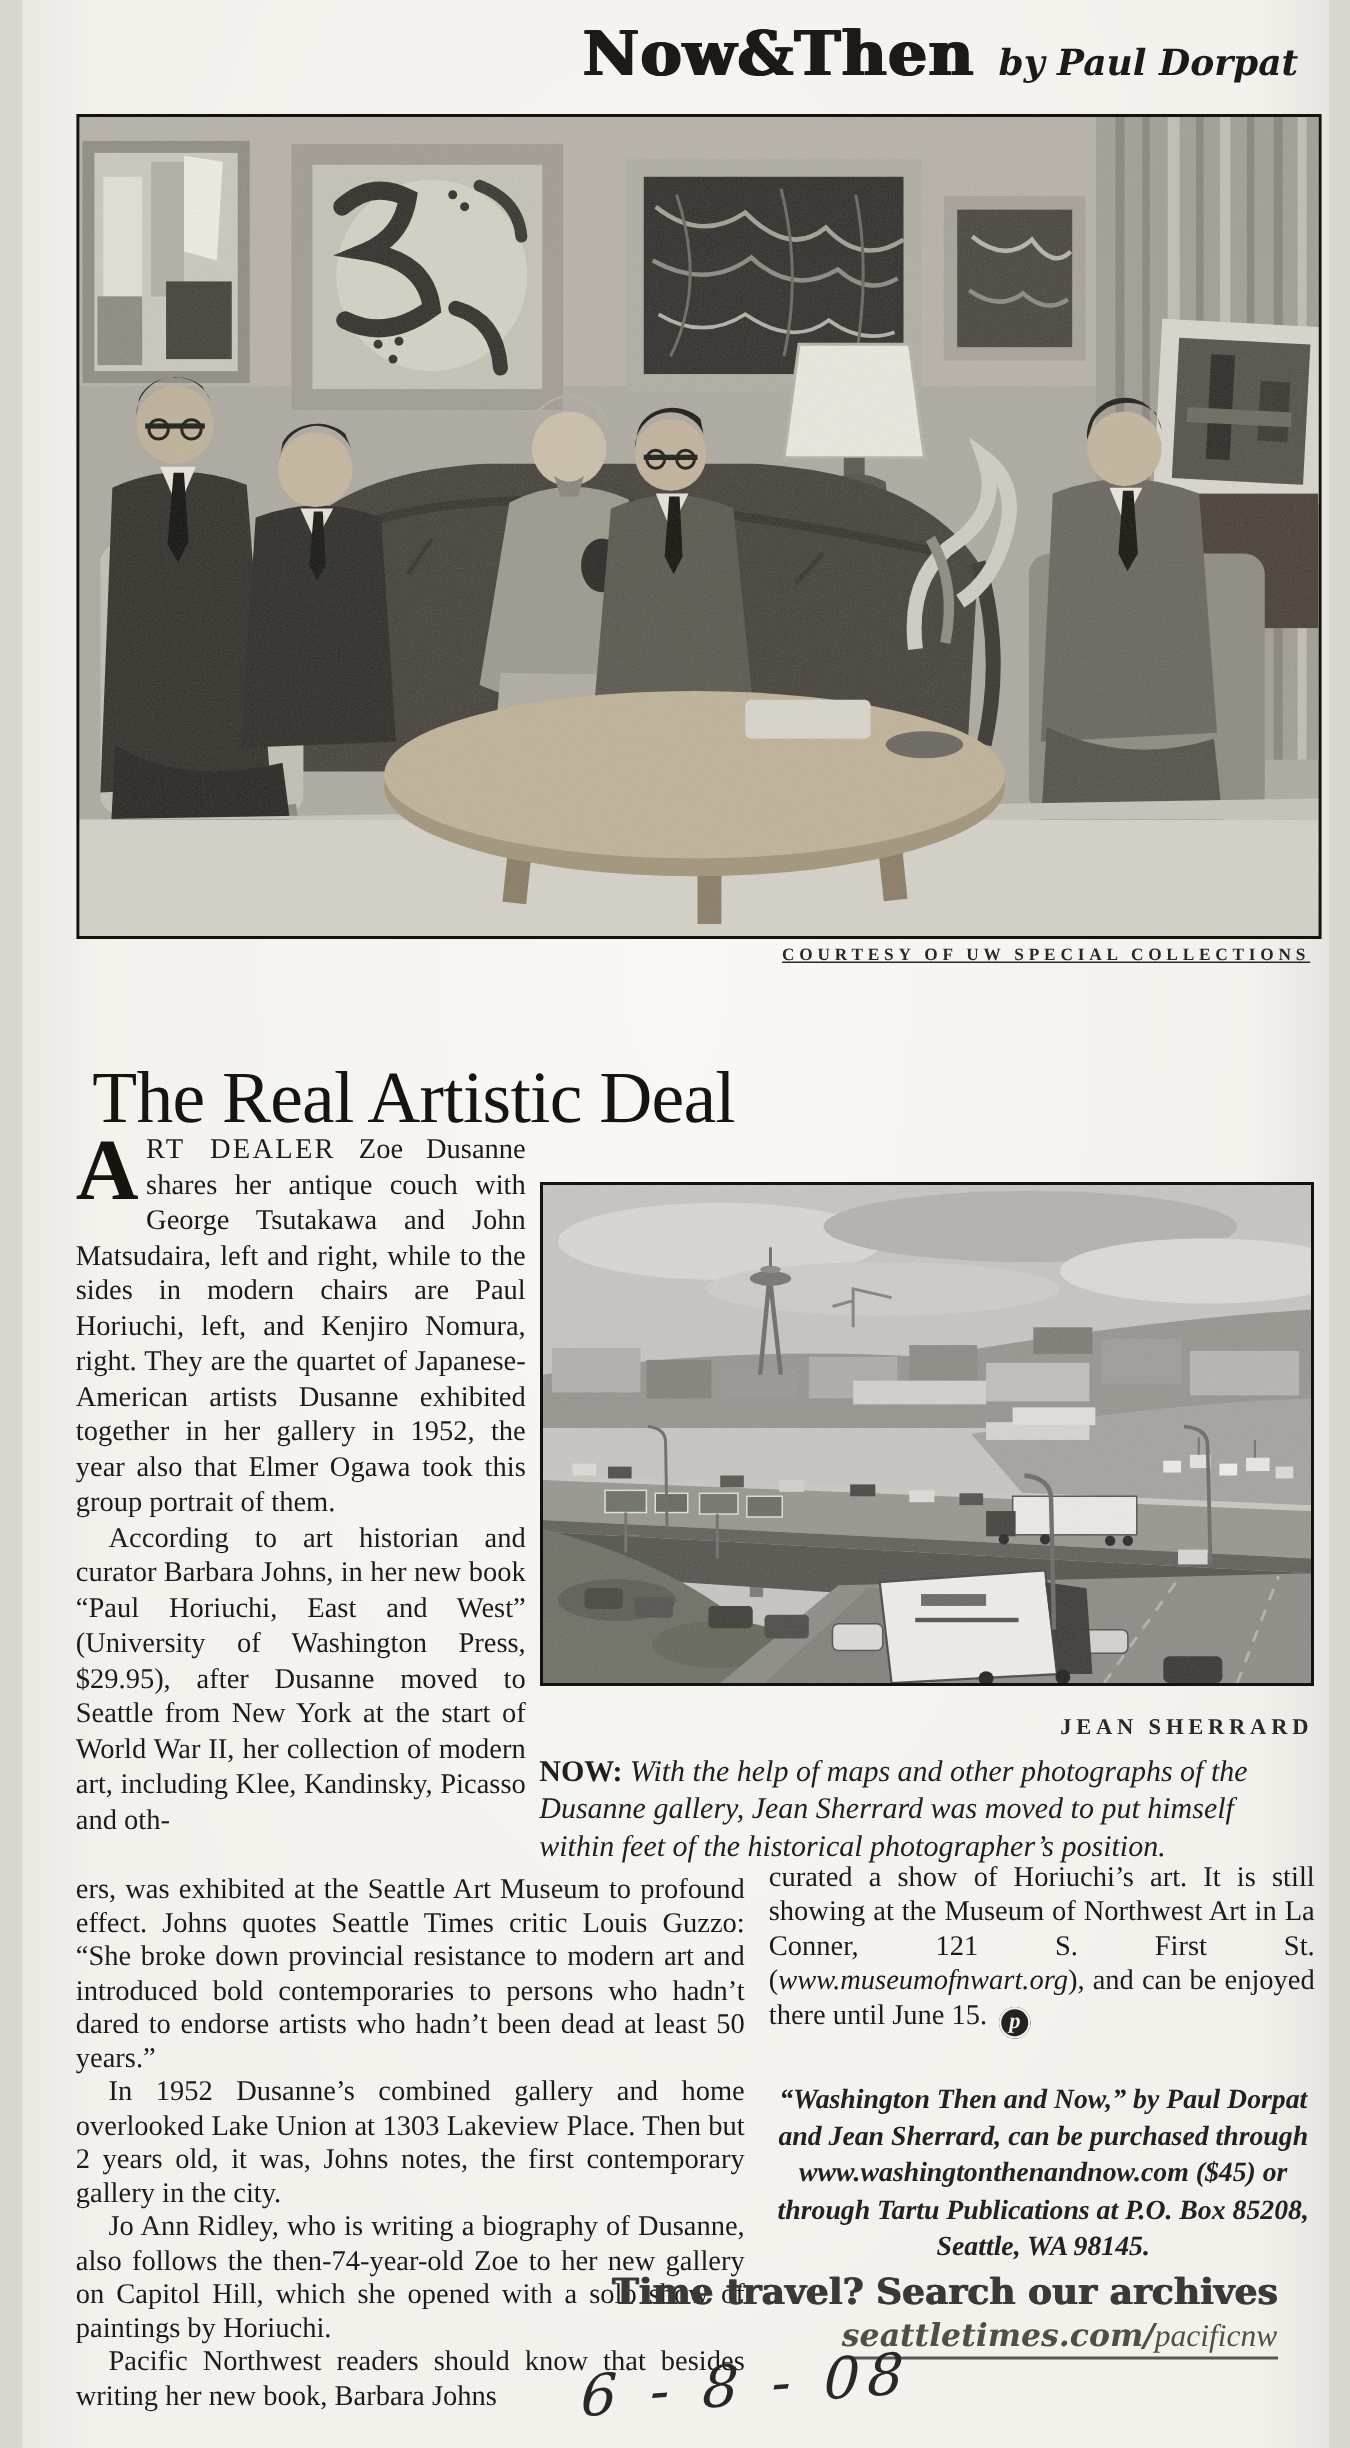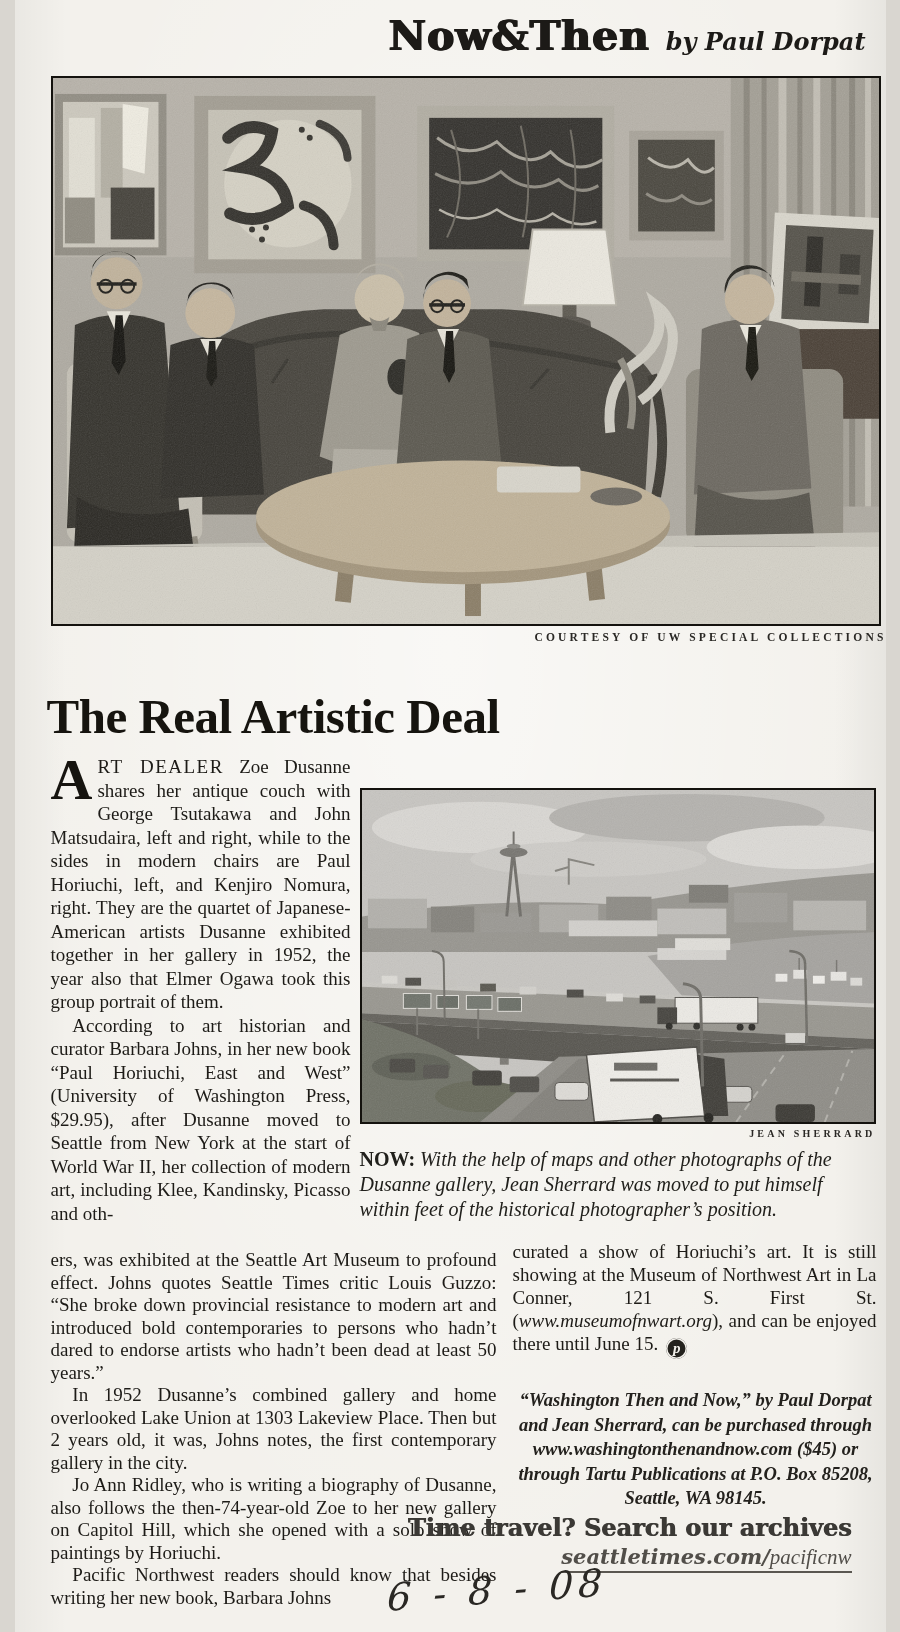--- a/index.html
+++ b/index.html
@@ -21,31 +21,31 @@
     font-family:"DejaVu Serif", serif;font-style:italic;font-weight:bold;font-size:24px;margin-left:12px;
   }
   
   .photo-frame{position:absolute;border:2px solid #14120e;background:#b6b2a9;box-shadow:inset 0 0 28px rgba(0,0,0,.25);}
   .photo-frame svg{display:block;width:100%;height:100%;}
   .then-frame{left:36px;top:76px;width:826px;height:546px;}
   .credit{
     position:absolute;font-family:"Liberation Serif", serif;font-weight:bold;font-size:11.5px;
     letter-spacing:3.2px;color:#2a2825;text-align:right;
   }
-  .credit-then{left:44px;top:631px;width:828px;}
-  .credit-now{position:static;margin-top:4px;text-align:right;letter-spacing:3.2px;font-weight:bold;font-size:10px;}
+  .credit-then{left:31px;top:631px;width:828px;text-decoration:underline;}
+  .credit-now{position:static;margin-top:20px;text-align:right;letter-spacing:3.2px;font-weight:bold;font-size:15px;}
   .caption{font-style:italic;font-size:20px;line-height:25px;color:#21201c;}
   .caption .cap-label{font-style:normal;font-weight:bold;}
   .cap-then{position:absolute;left:36px;top:651px;width:828px;}
   .cap-now{margin-top:8px;width:516px;}
   .now-wrap{position:absolute;left:345px;top:788px;width:516px;}
   
   h1.headline{
-    position:absolute;left:32px;top:688px;margin:0;font-family:"Liberation Serif", serif;
-    font-weight:bold;font-size:49px;letter-spacing:-0.5px;color:#16140f;
+    position:absolute;left:32px;top:688px;margin:15px;font-family:"Liberation Serif", serif;
+    font-weight:normal;font-size:49px;letter-spacing:-0.5px;color:#16140f;
   }
   
   .col{position:absolute;font-size:19px;line-height:23.5px;text-align:justify;color:#1d1b17;}
   .col p{margin:0;}
   .col p.indent{text-indent:1.15em;}
   .col-narrow{left:36px;top:755px;width:300px;}
   .col-wide{left:36px;top:1249px;width:446px;line-height:22.5px;}
   .col-right{left:498px;top:1240px;width:364px;line-height:23px;}
   .dropcap{
     float:left;font-size:58px;line-height:46px;font-weight:bold;padding:2px 5px 0 0;color:#16140f;

